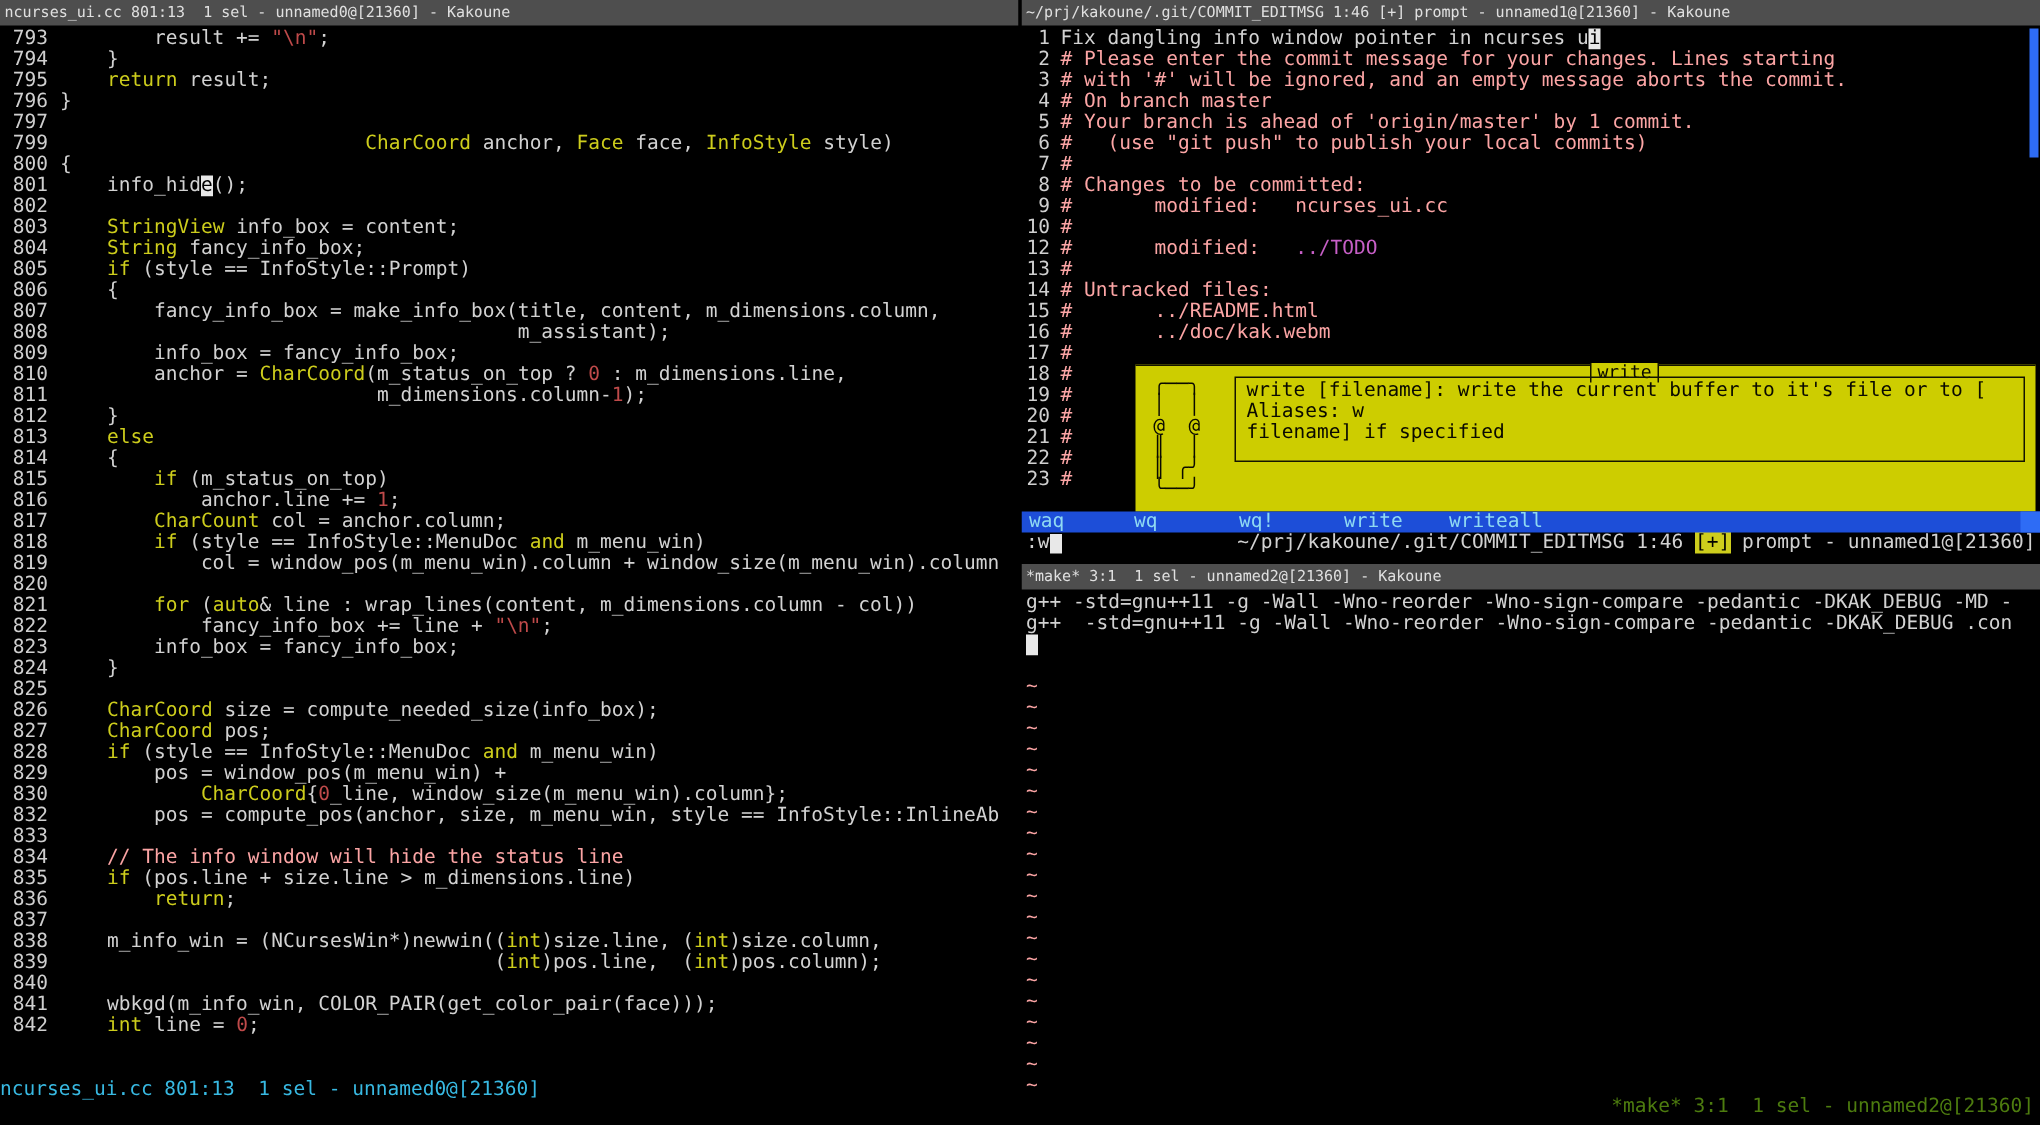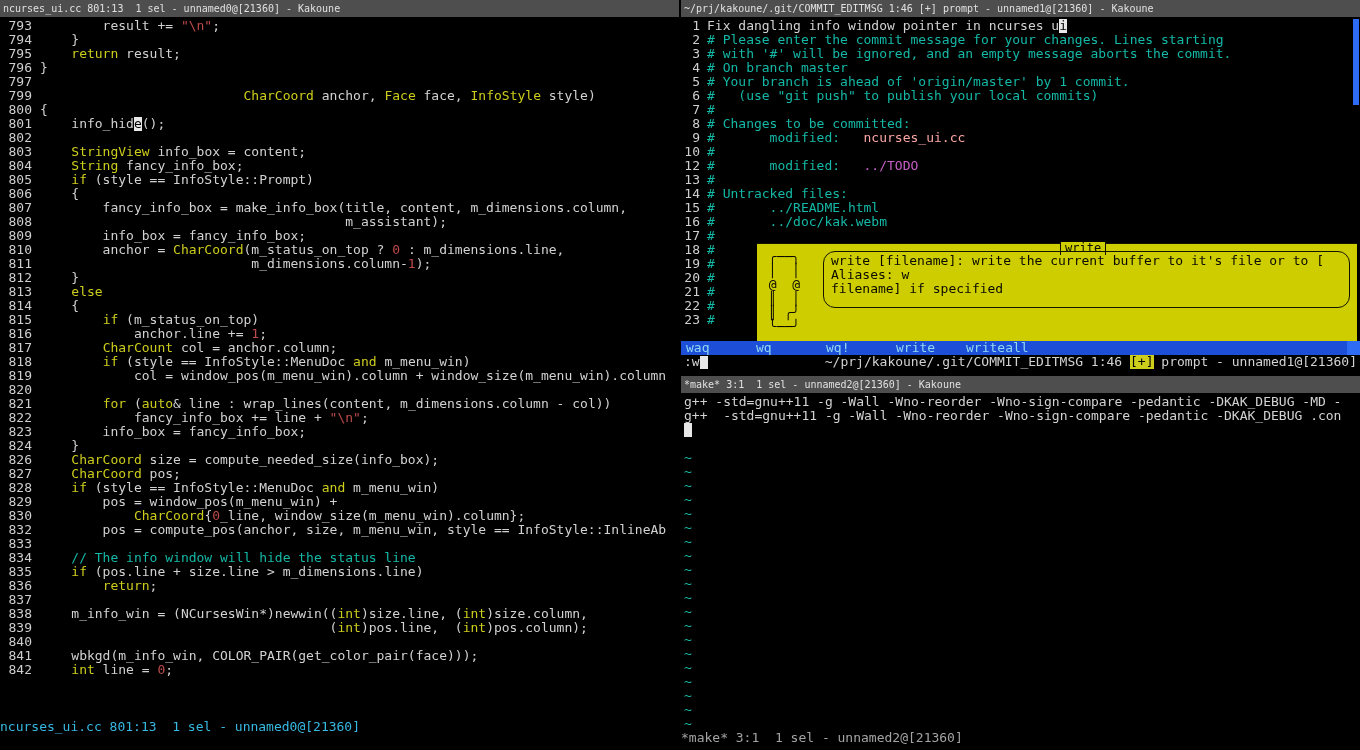--- a/index.html
+++ b/index.html
@@ -20,51 +20,51 @@
   #pane-commit .content,#pane-make .content{padding-left:3px}
 
   .row{height:14px;line-height:14px;font-size:13px;white-space:pre;overflow:hidden}
   .lnum{display:inline-block;text-align:right;color:#cfcfcf}
   #pane-left .lnum{width:24px;margin-right:8px}
   #pane-commit .lnum{width:16px;margin-right:7px}
 
   .t-d{color:#d2d2d2}
   .t-k{color:#cdcd1c}
   .t-v{color:#bf4a4a}
-  .t-c{color:#14b8a6}
+  .t-c{color:#fca5a5}
   .t-y{color:#fca5a5}
   .t-m{color:#c75fc7}
   .t-ul{color:#d2d2d2;}
   .t-cur{background:#e8e8e8;color:#000}
 
   .statusline{position:absolute;left:0;right:0;height:14px;line-height:14px;
               font-size:13px;white-space:pre}
   #pane-left .statusline{top:720px;text-align:left;padding-right:4px;color:#38b9e2}
-  #pane-make .statusline{top:355px;text-align:left;padding-right:4px;color:#a3a3a3}
+  #pane-make .statusline{top:355px;text-align:right;padding-right:4px;color:#4d7c0f}
   #pane-commit .statusline{top:355px;display:flex;color:#d2d2d2;padding:0 3px}
   .prompt{color:#d2d2d2}
   .cursor-block{display:inline-block;width:8px;height:13px;background:#e8e8e8;margin-top:1px}
   .status-right{margin-left:auto;white-space:pre}
   .flag{background:#cdcd1c;color:#000}
 
   .menubar{position:absolute;left:0;top:341px;width:679px;height:14px;background:#1d4ed8;
            font-size:13px;line-height:14px;white-space:pre;padding-left:5px;z-index:3}
   .menu-item{display:inline-block;width:70px;color:#8fd9f2}
   .menu-block{position:absolute;right:0;top:341px;width:13px;height:14px;background:#2e6cf5;z-index:4}
   .scrollbar{position:absolute;right:1px;top:19px;width:6px;height:86px;background:#2e6cf5;z-index:2}
 
   .infobox{position:absolute;left:76px;top:243px;width:600px;height:98px;background:#cdcd00;
            border-top:1px solid #141400;color:#0a0a00;z-index:2}
   .infobox-title{position:absolute;top:-2px;left:303px;height:13px;line-height:12px;font-size:12px;
                  background:#cdcd00;border-left:1px solid #141400;border-right:1px solid #141400;
                  padding:0 4px;color:#0a0a00}
   .clippy{position:absolute;left:4px;top:6px;font-size:13px;line-height:14px;color:#0a0a00;
           font-family:"DejaVu Sans Mono",monospace;white-space:pre}
   .innerbox{position:absolute;left:66px;top:7px;width:527px;height:57px;border:1px solid #141400;
-            border-radius:12px;padding:2px 16px 0 7px;overflow:hidden}
+            border-radius:0;padding:2px 16px 0 7px;overflow:hidden}
   .info-line{height:14px;line-height:14px;font-size:13px;white-space:pre}
 </style>
 </head>
 <body>
 
 <div id="screen">
 
   <section class="pane" id="pane-left">
     <div class="titlebar">ncurses_ui.cc 801:13  1 sel - unnamed0@[21360] - Kakoune</div>
     <div class="content" id="left-lines">
@@ -92,20 +92,21 @@
         <div class="row"><span class="lnum">815</span><span class="codeline"><span class="t-d">        </span><span class="t-k">if</span><span class="t-d"> (m_status_on_top)</span></span></div>
         <div class="row"><span class="lnum">816</span><span class="codeline"><span class="t-d">            anchor.line += </span><span class="t-v">1</span><span class="t-d">;</span></span></div>
         <div class="row"><span class="lnum">817</span><span class="codeline"><span class="t-d">        </span><span class="t-k">CharCount</span><span class="t-d"> col = anchor.column;</span></span></div>
         <div class="row"><span class="lnum">818</span><span class="codeline"><span class="t-d">        </span><span class="t-k">if</span><span class="t-d"> (style == InfoStyle::MenuDoc </span><span class="t-k">and</span><span class="t-d"> m_menu_win)</span></span></div>
         <div class="row"><span class="lnum">819</span><span class="codeline"><span class="t-d">            col = window_pos(m_menu_win).column + window_size(m_menu_win).column</span></span></div>
         <div class="row"><span class="lnum">820</span><span class="codeline"></span></div>
         <div class="row"><span class="lnum">821</span><span class="codeline"><span class="t-d">        </span><span class="t-k">for</span><span class="t-d"> (</span><span class="t-k">auto</span><span class="t-d">&amp; line : wrap_lines(content, m_dimensions.column - col))</span></span></div>
         <div class="row"><span class="lnum">822</span><span class="codeline"><span class="t-d">            fancy_info_box += line + </span><span class="t-v">"\n"</span><span class="t-d">;</span></span></div>
         <div class="row"><span class="lnum">823</span><span class="codeline"><span class="t-d">        info_box = fancy_info_box;</span></span></div>
         <div class="row"><span class="lnum">824</span><span class="codeline"><span class="t-d">    }</span></span></div>
+        <div class="row"><span class="lnum">825</span><span class="codeline"></span></div>
         <div class="row"><span class="lnum">826</span><span class="codeline"><span class="t-d">    </span><span class="t-k">CharCoord</span><span class="t-d"> size = compute_needed_size(info_box);</span></span></div>
         <div class="row"><span class="lnum">827</span><span class="codeline"><span class="t-d">    </span><span class="t-k">CharCoord</span><span class="t-d"> pos;</span></span></div>
         <div class="row"><span class="lnum">828</span><span class="codeline"><span class="t-d">    </span><span class="t-k">if</span><span class="t-d"> (style == InfoStyle::MenuDoc </span><span class="t-k">and</span><span class="t-d"> m_menu_win)</span></span></div>
         <div class="row"><span class="lnum">829</span><span class="codeline"><span class="t-d">        pos = window_pos(m_menu_win) +</span></span></div>
         <div class="row"><span class="lnum">830</span><span class="codeline"><span class="t-d">            </span><span class="t-k">CharCoord</span><span class="t-d">{</span><span class="t-v">0</span><span class="t-d">_line, window_size(m_menu_win).column};</span></span></div>
         <div class="row"><span class="lnum">832</span><span class="codeline"><span class="t-d">        pos = compute_pos(anchor, size, m_menu_win, style == InfoStyle::InlineAb</span></span></div>
         <div class="row"><span class="lnum">833</span><span class="codeline"></span></div>
         <div class="row"><span class="lnum">834</span><span class="codeline"><span class="t-c">    // The info window will hide the status line</span></span></div>
         <div class="row"><span class="lnum">835</span><span class="codeline"><span class="t-d">    </span><span class="t-k">if</span><span class="t-d"> (pos.line + size.line &gt; m_dimensions.line)</span></span></div>
         <div class="row"><span class="lnum">836</span><span class="codeline"><span class="t-d">        </span><span class="t-k">return</span><span class="t-d">;</span></span></div>

